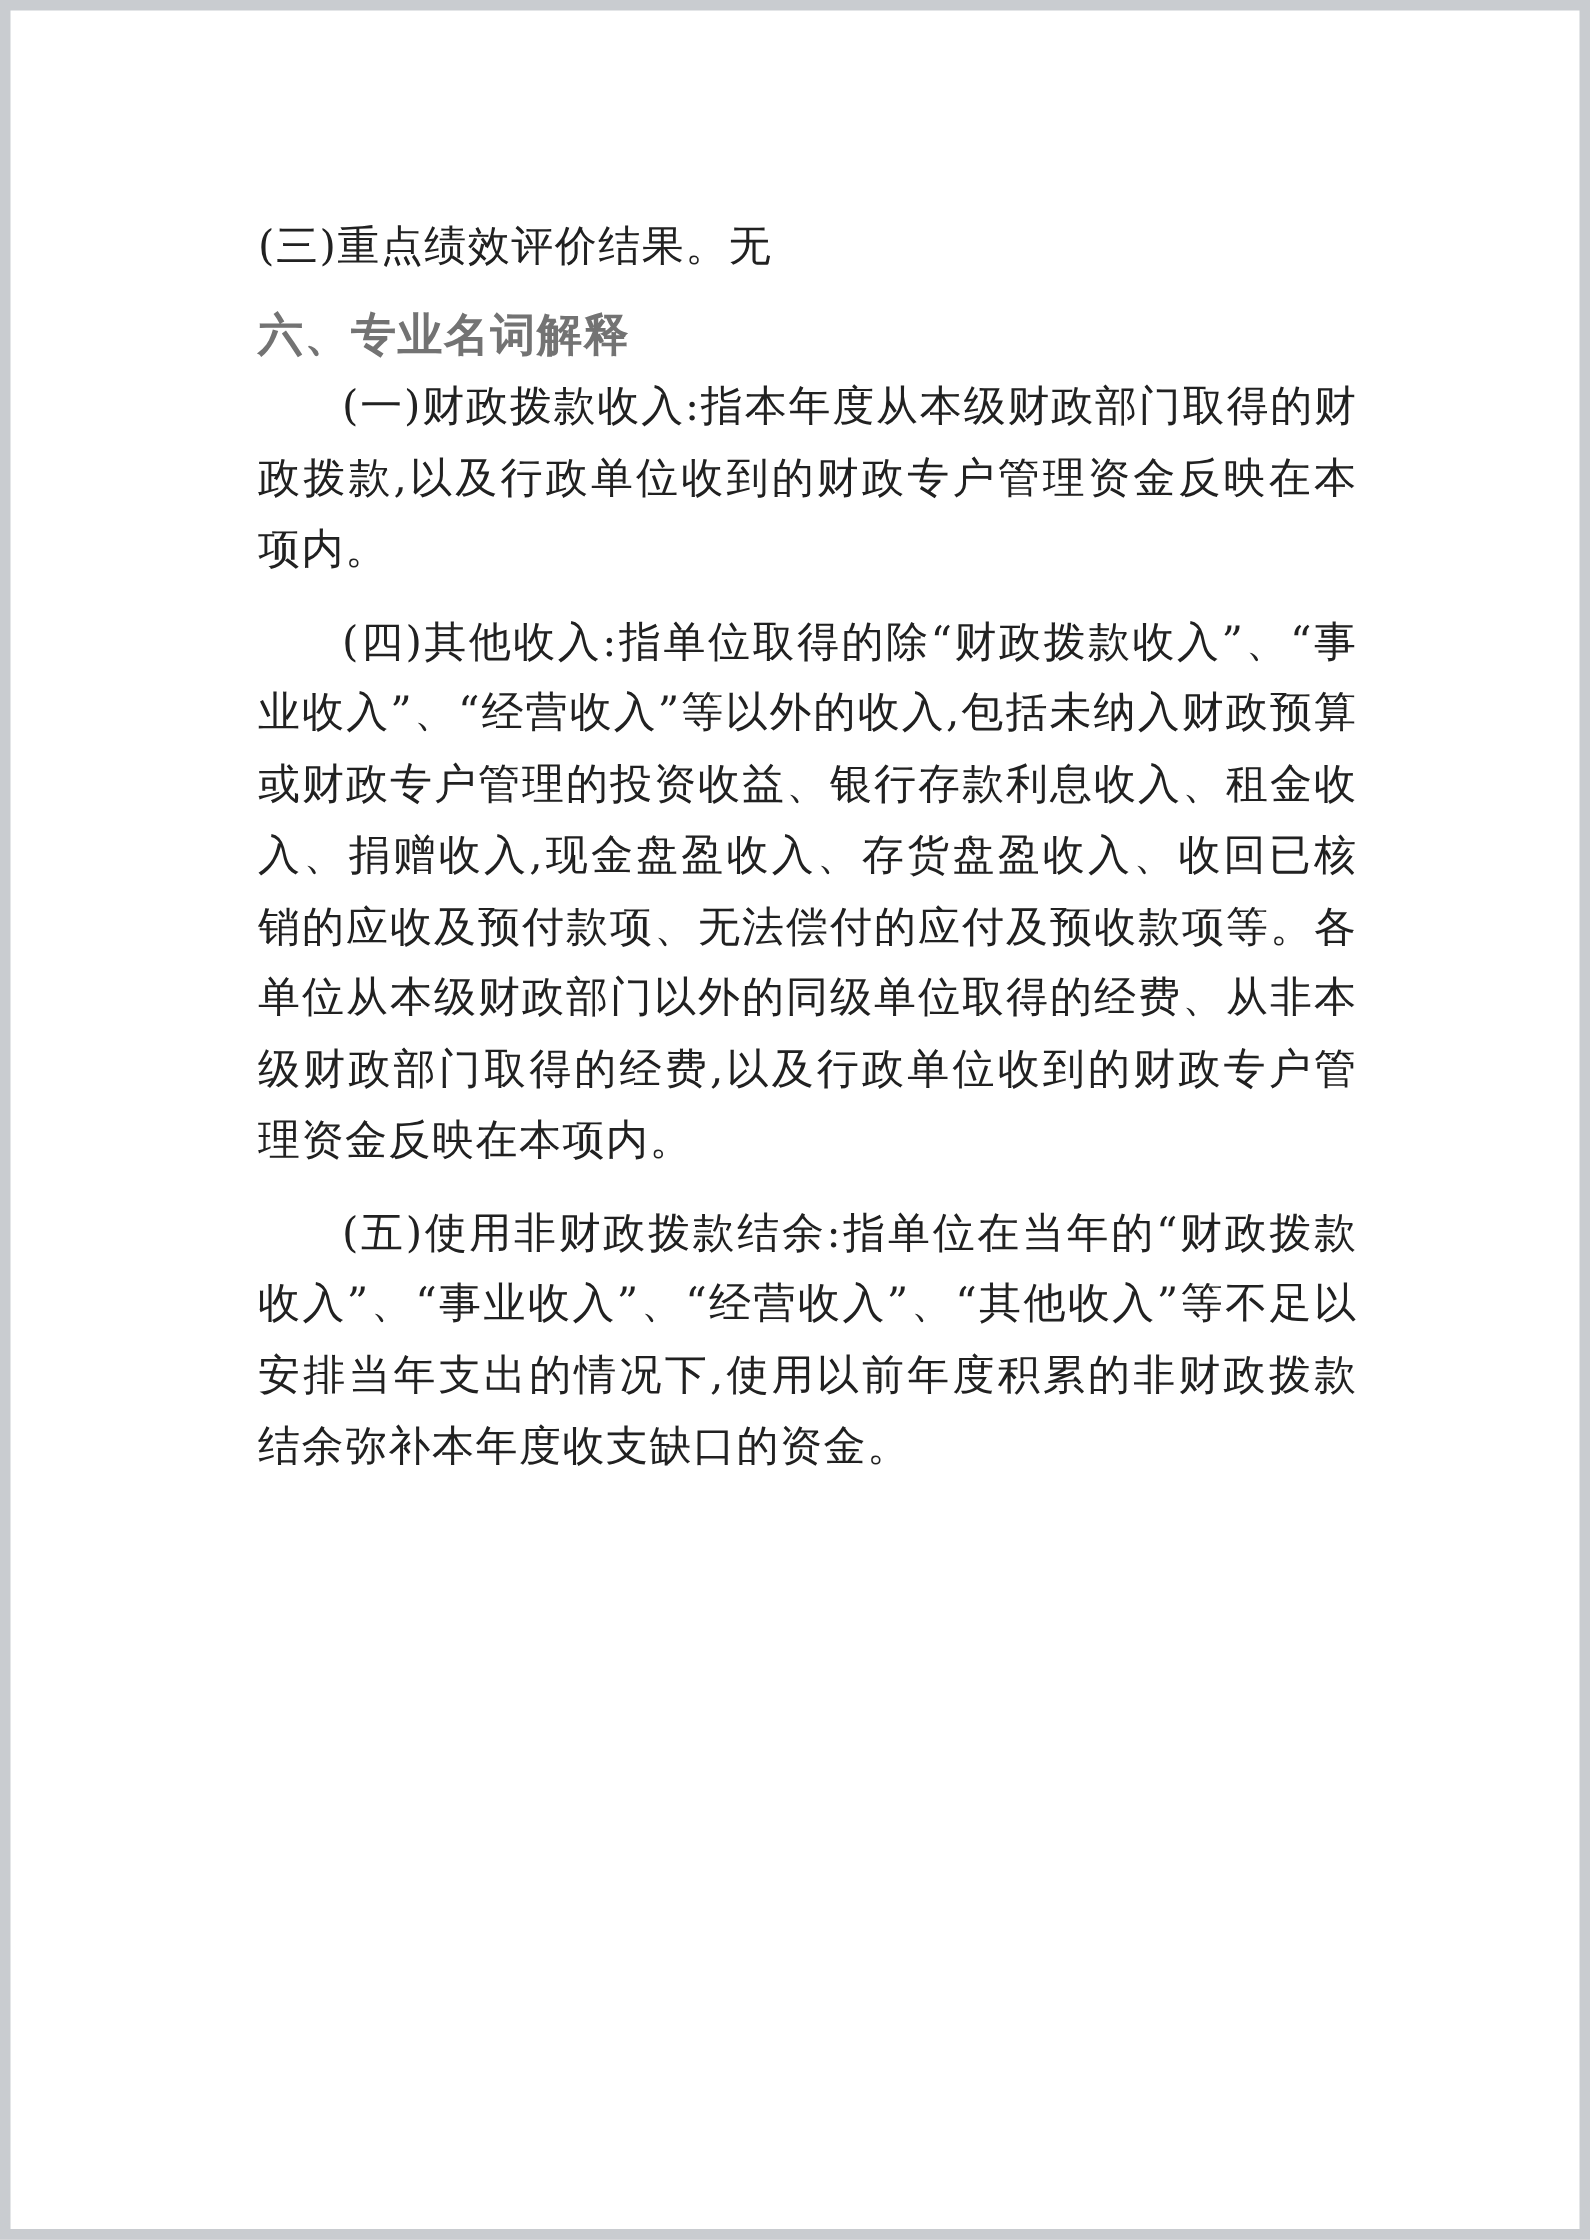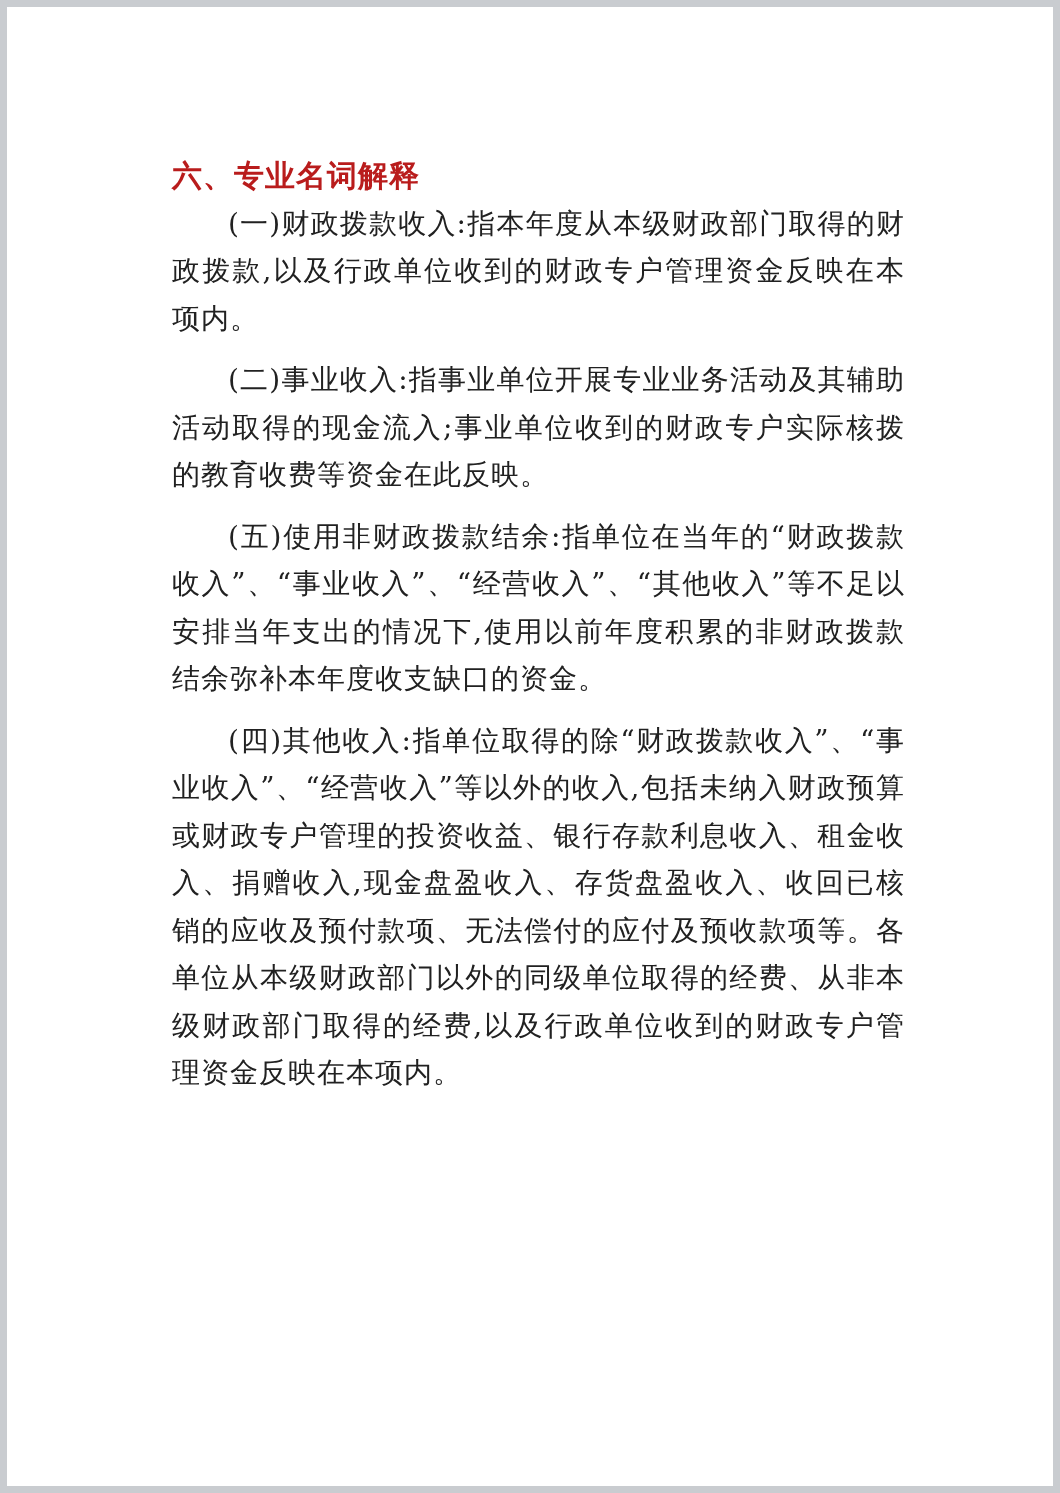--- a/index.html
+++ b/index.html
@@ -46,37 +46,37 @@
     text-indent: 0;
   }
   .doc-heading {
     margin: 0;
     margin-top: 12px;
     font-family: "DejaVu Sans", "Liberation Sans", sans-serif;
     font-weight: 700;
     font-size: 30px;
     line-height: 47.5px;
     letter-spacing: 1px;
-    color: #b91c1c;
+    color: #737373;
     text-align: left;
     text-indent: 0;
   }
   .para {
     text-indent: 2em;
   }
   .para + .para {
     margin-top: 14px;
   }
 </style>
 </head>
 <body>
 
 <div class="viewer-frame">
   <div class="page">
     <div class="content">
+      <p class="line-noindent">(三)重点绩效评价结果。无</p>
       <h2 class="doc-heading">六、专业名词解释</h2>
       <p class="para">(一)财政拨款收入:指本年度从本级财政部门取得的财政拨款,以及行政单位收到的财政专户管理资金反映在本项内。</p>
-      <p class="para">(二)事业收入:指事业单位开展专业业务活动及其辅助活动取得的现金流入;事业单位收到的财政专户实际核拨的教育收费等资金在此反映。</p>
+      <p class="para">(四)其他收入:指单位取得的除“财政拨款收入”、“事业收入”、“经营收入”等以外的收入,包括未纳入财政预算或财政专户管理的投资收益、银行存款利息收入、租金收入、捐赠收入,现金盘盈收入、存货盘盈收入、收回已核销的应收及预付款项、无法偿付的应付及预收款项等。各单位从本级财政部门以外的同级单位取得的经费、从非本级财政部门取得的经费,以及行政单位收到的财政专户管理资金反映在本项内。</p>
       <p class="para">(五)使用非财政拨款结余:指单位在当年的“财政拨款收入”、“事业收入”、“经营收入”、“其他收入”等不足以安排当年支出的情况下,使用以前年度积累的非财政拨款结余弥补本年度收支缺口的资金。</p>
-      <p class="para">(四)其他收入:指单位取得的除“财政拨款收入”、“事业收入”、“经营收入”等以外的收入,包括未纳入财政预算或财政专户管理的投资收益、银行存款利息收入、租金收入、捐赠收入,现金盘盈收入、存货盘盈收入、收回已核销的应收及预付款项、无法偿付的应付及预收款项等。各单位从本级财政部门以外的同级单位取得的经费、从非本级财政部门取得的经费,以及行政单位收到的财政专户管理资金反映在本项内。</p>
     </div>
   </div>
 </div>
 
 </body></html>

